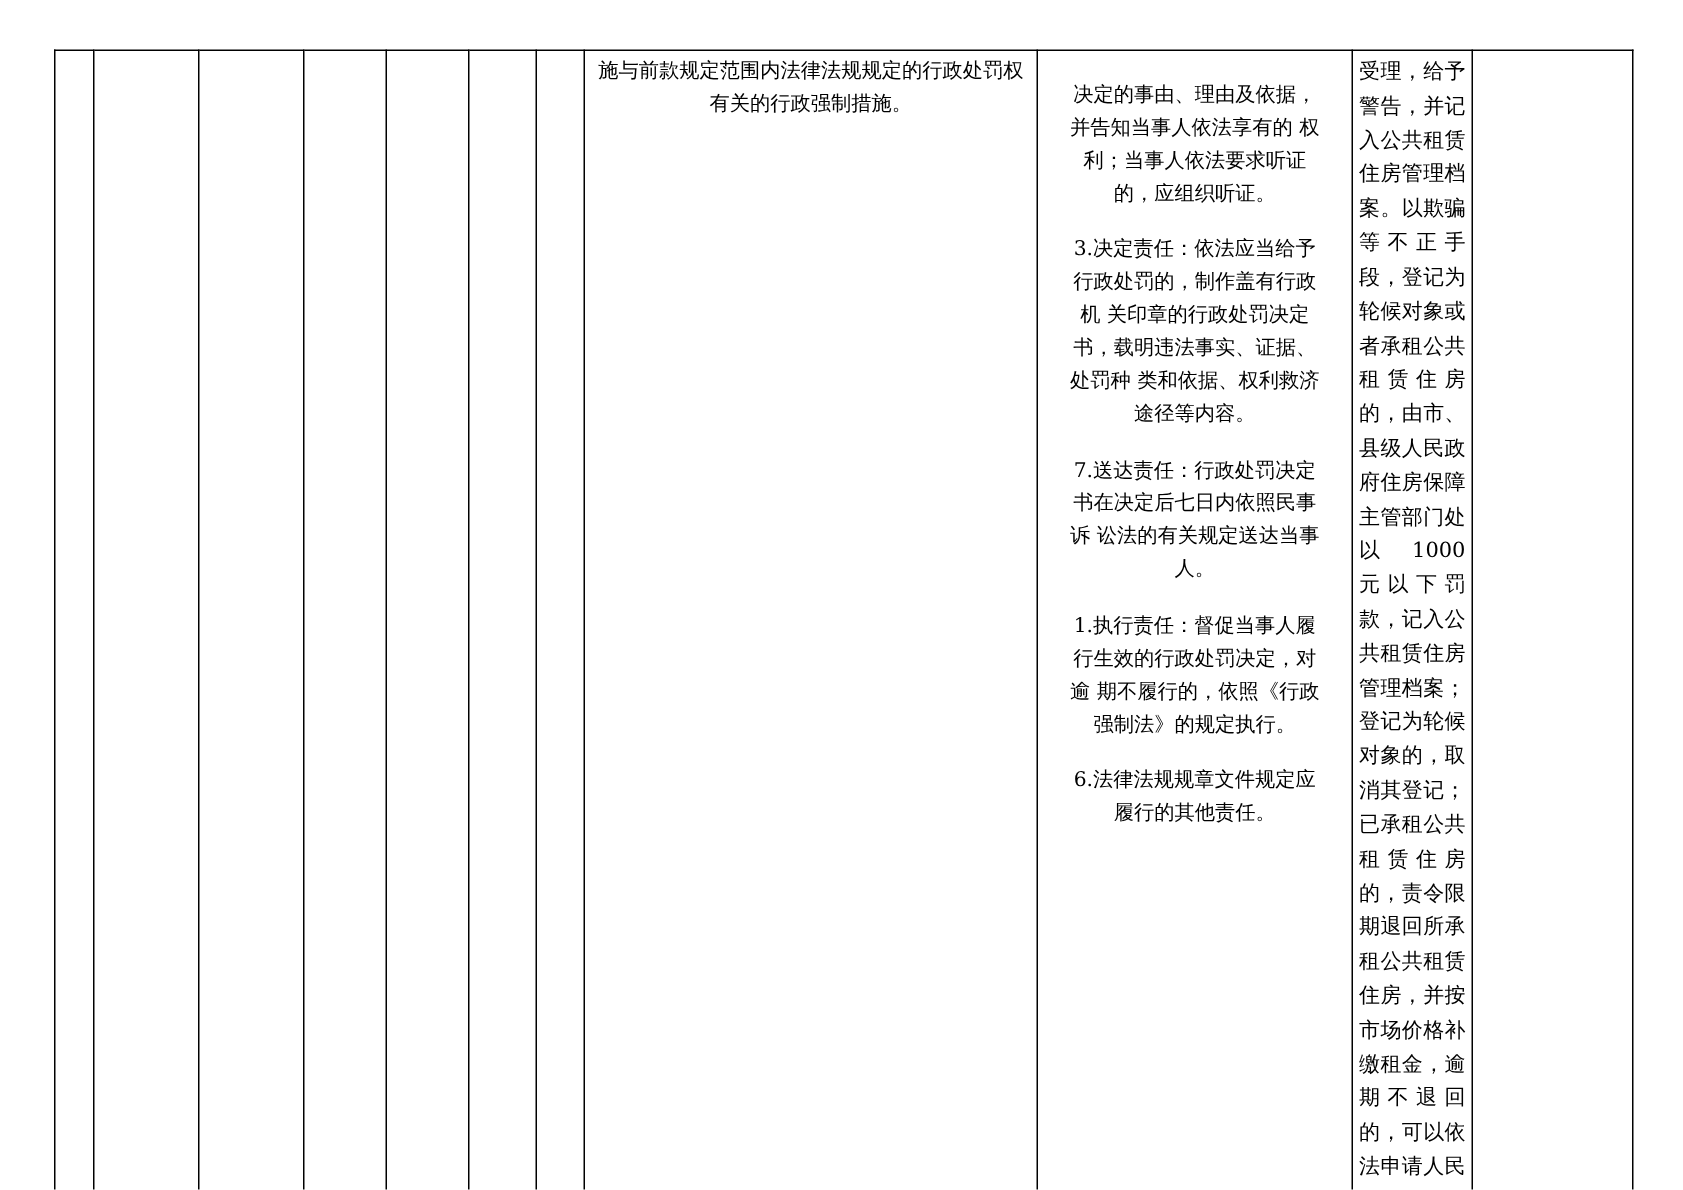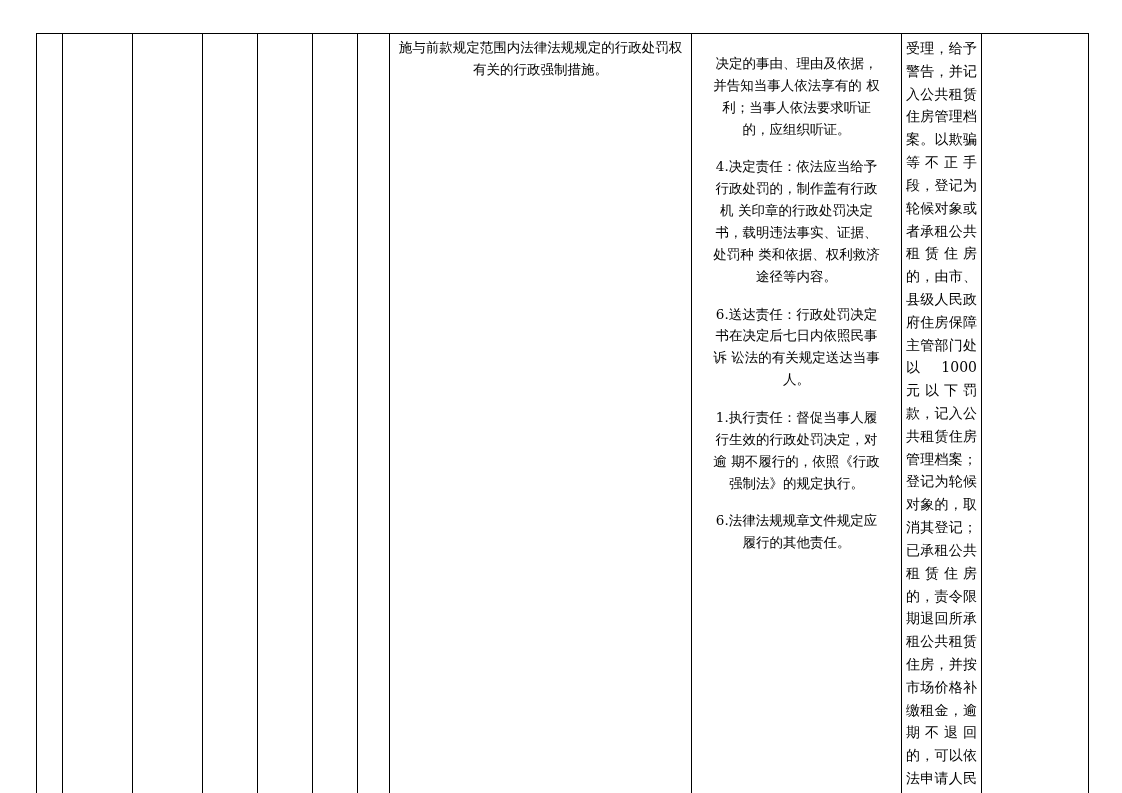--- a/index.html
+++ b/index.html
@@ -134,24 +134,24 @@
           <div class="cell-inner">
             <div class="txt">施与前款规定范围内法律法规规定的行政处罚权有关的行政强制措施。</div>
           </div>
         </td>
         <td>
           <div class="cell-inner">
             <div class="txt">
                 <p class="para">决定的事由、理由及依据，并告知当事人依法享有的 权利；当事人依法要求听证的，应组织听证。</p>
               </div>
             <div class="txt">
-                <p class="para">4.决定责任：依法应当给予行政处罚的，制作盖有行政机 关印章的行政处罚决定书，载明违法事实、证据、处罚种 类和依据、权利救济途径等内容。</p>
+                <p class="para">3.决定责任：依法应当给予行政处罚的，制作盖有行政机 关印章的行政处罚决定书，载明违法事实、证据、处罚种 类和依据、权利救济途径等内容。</p>
               </div>
             <div class="txt">
-                <p class="para">6.送达责任：行政处罚决定书在决定后七日内依照民事诉 讼法的有关规定送达当事人。</p>
+                <p class="para">7.送达责任：行政处罚决定书在决定后七日内依照民事诉 讼法的有关规定送达当事人。</p>
               </div>
             <div class="txt">
                 <p class="para">1.执行责任：督促当事人履行生效的行政处罚决定，对逾 期不履行的，依照《行政强制法》的规定执行。</p>
               </div>
             <div class="txt">
                 <p class="para">6.法律法规规章文件规定应履行的其他责任。</p>
               </div>
           </div>
         </td>
         <td>

